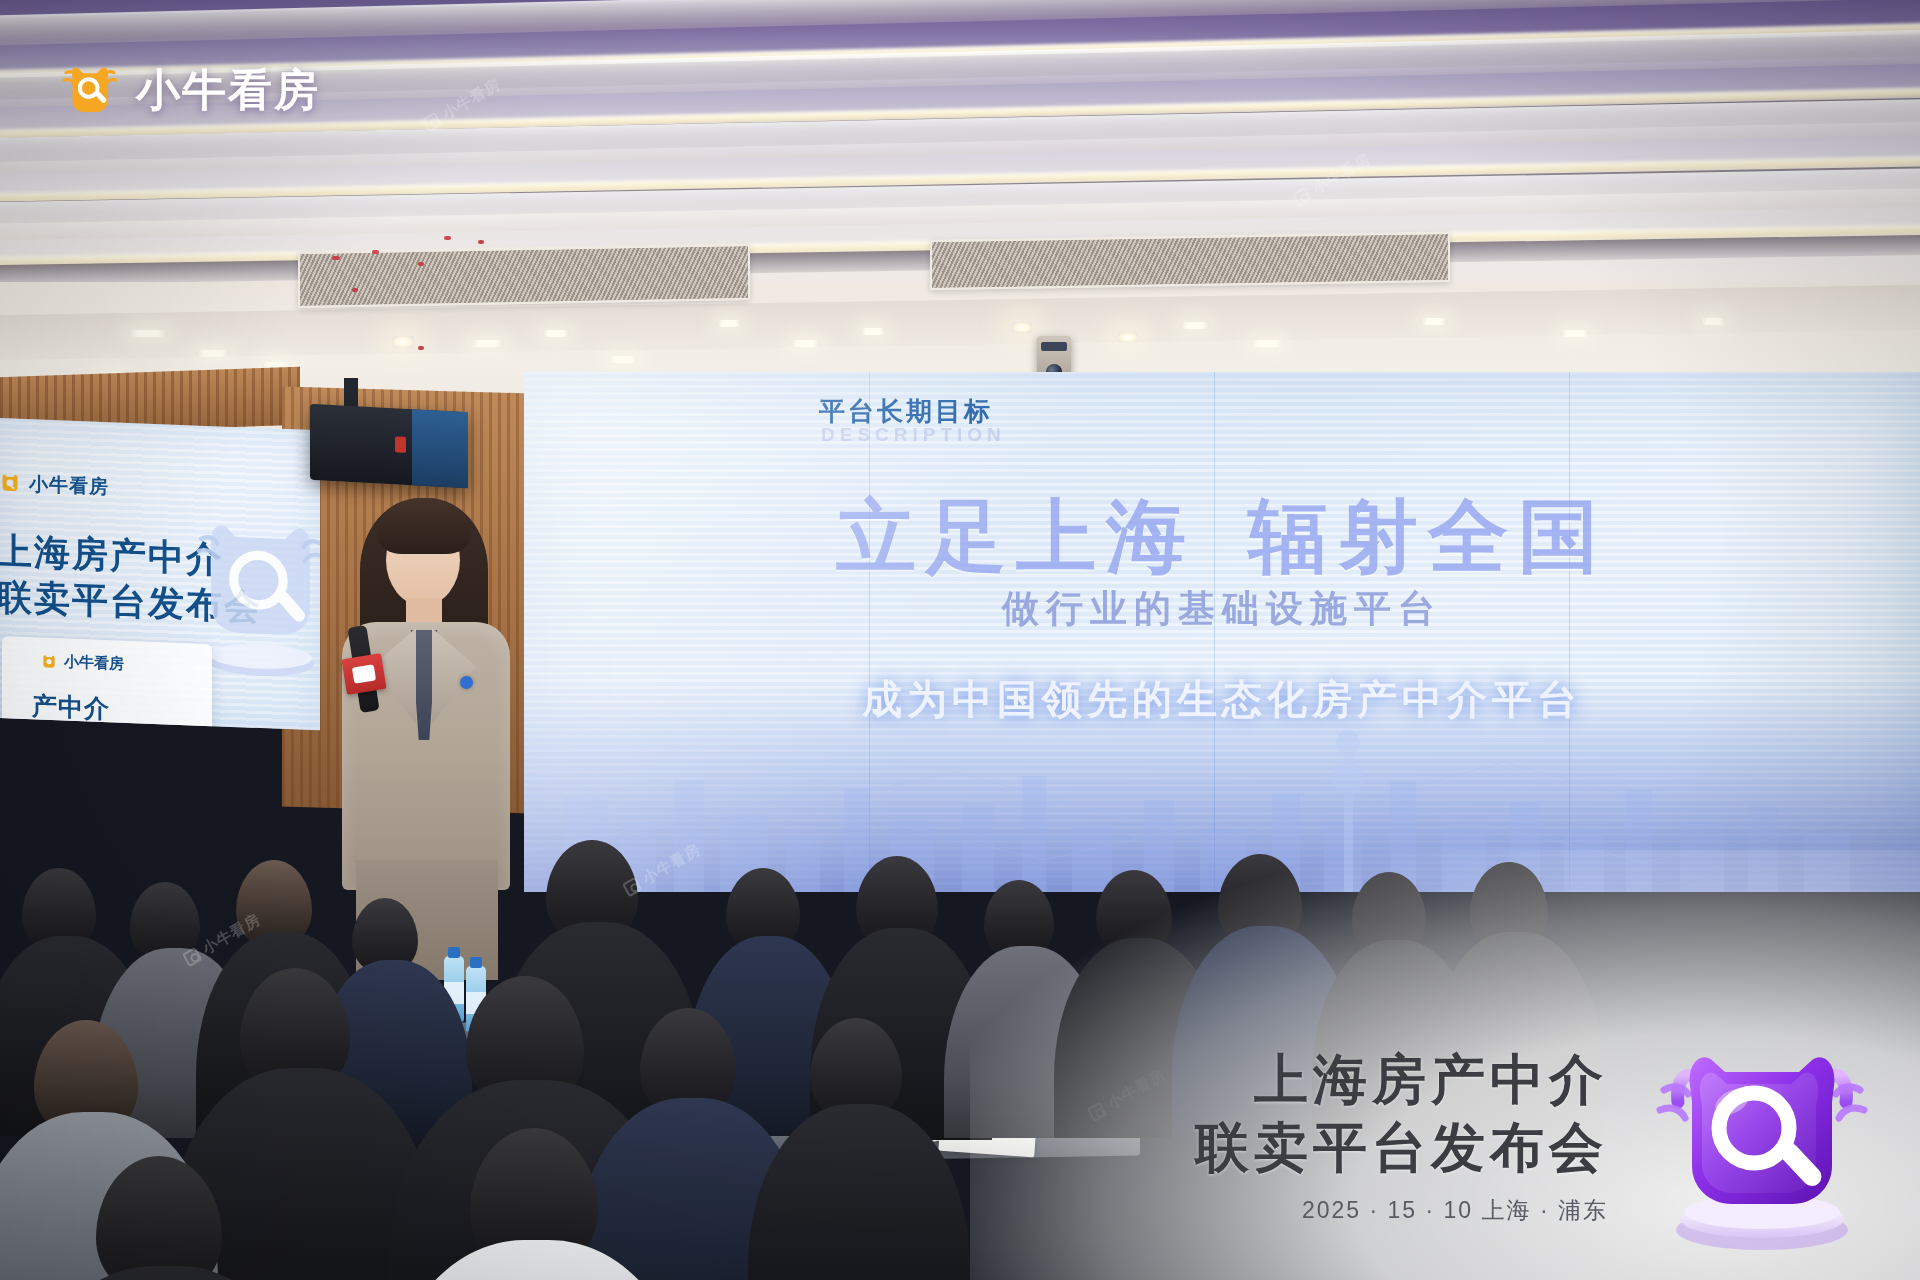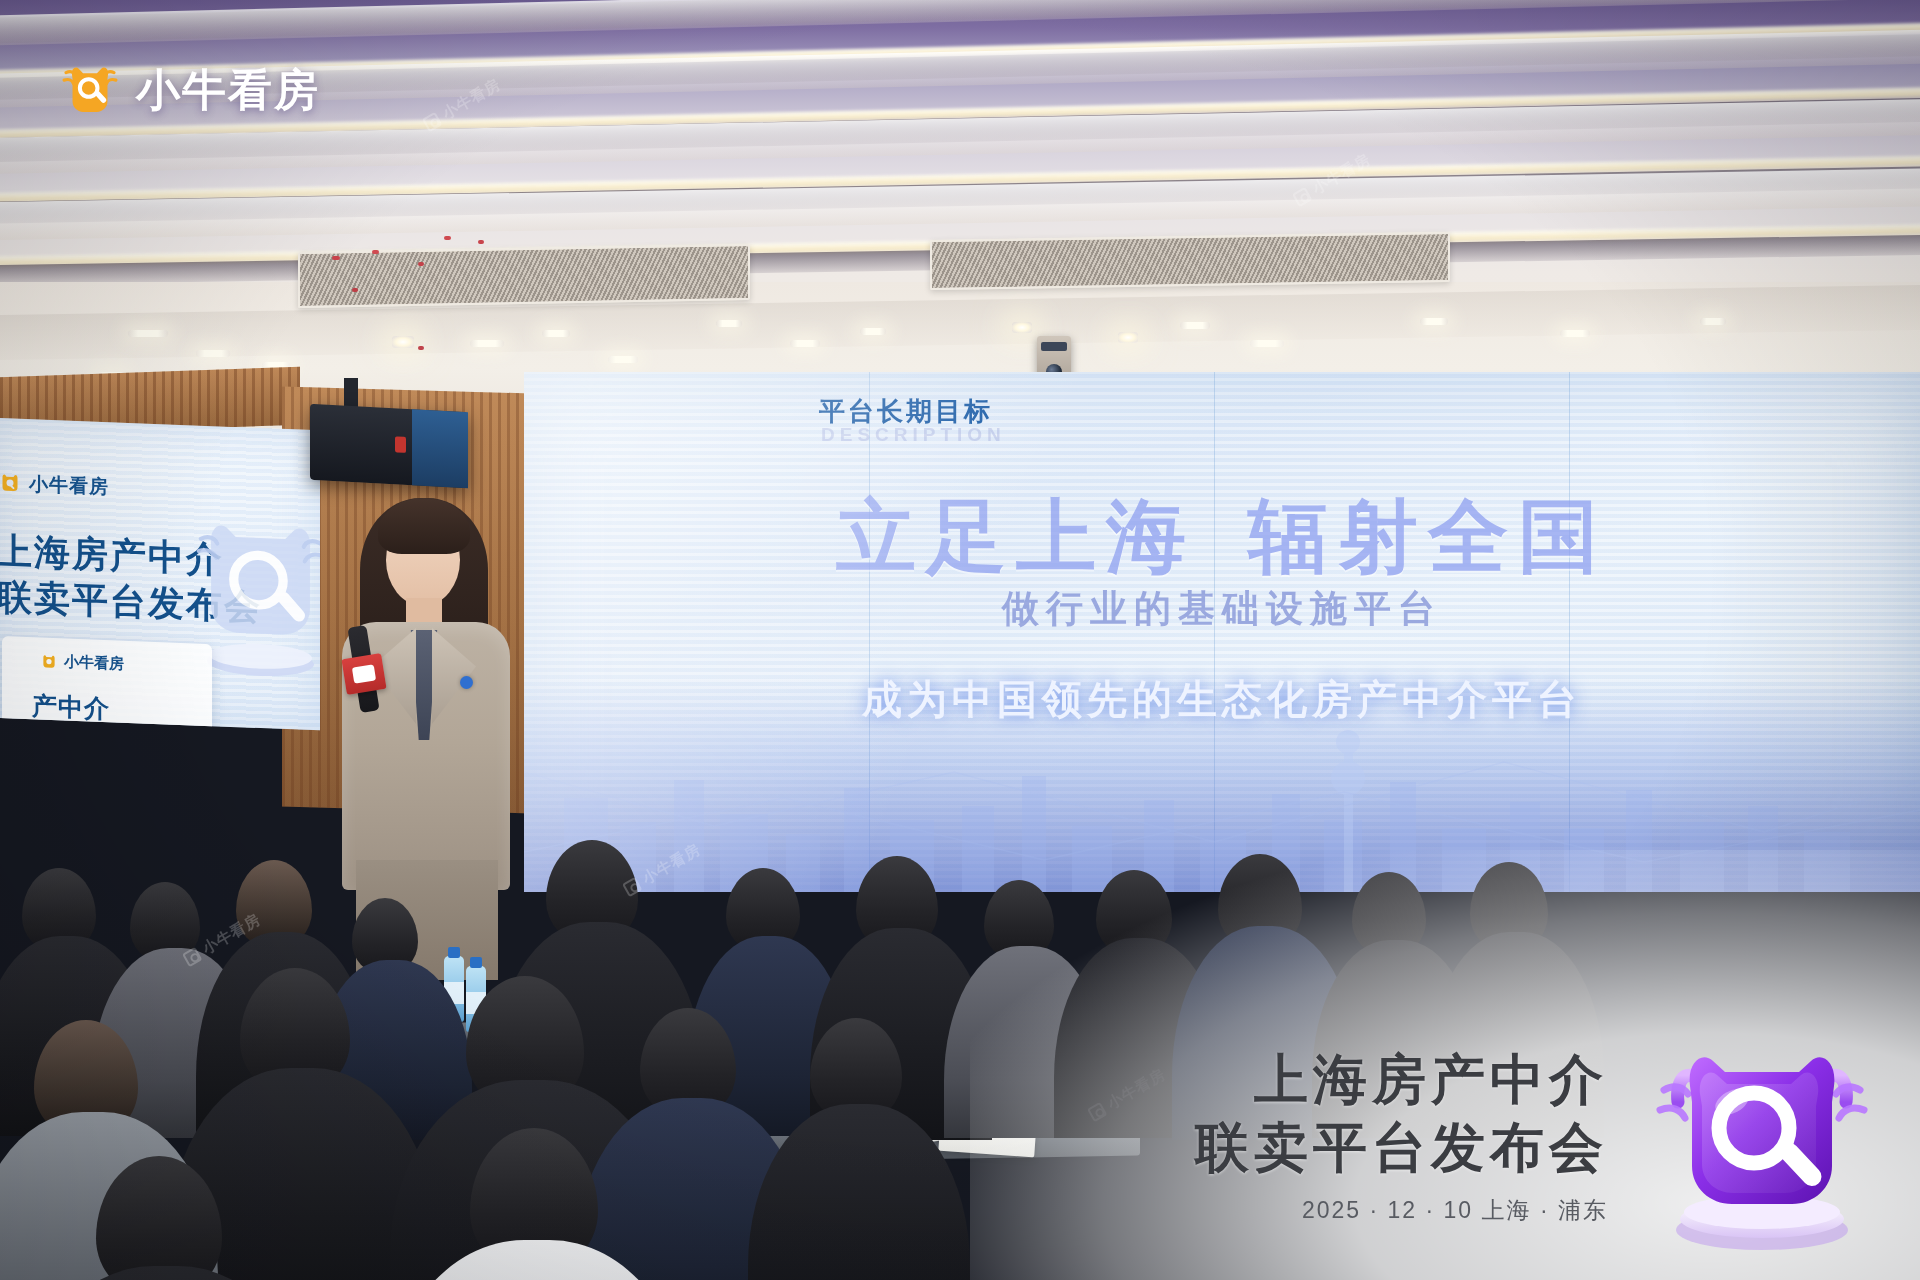--- a/index.html
+++ b/index.html
@@ -645,21 +645,21 @@
       <circle cx="23" cy="22.5" r="6.6" fill="none" stroke="#ffffff" stroke-width="3"></circle>
       <rect x="27.3" y="27" width="4" height="10" rx="2" fill="#ffffff" transform="rotate(-42 27.3 27)"></rect>
     </svg>
     <span class="corner-logo-text">小牛看房</span>
   </div>
 
   <div class="brand-overlay">
     <div class="brand-text">
       <div class="brand-line">上海房产中介</div>
       <div class="brand-line">联卖平台发布会</div>
-      <div class="brand-meta">2025 · 12 · 10   上海 · 浦东</div>
+      <div class="brand-meta">2025 · 15 · 10   上海 · 浦东</div>
     </div>
 
     <div class="mascot3d">
       <svg width="250" height="240" viewBox="0 0 250 240">
         <defs>
           <linearGradient id="bodyG" x1="0" y1="0" x2="1" y2="1">
             <stop offset="0%" stop-color="#c06cff"></stop>
             <stop offset="45%" stop-color="#8b2fe8"></stop>
             <stop offset="100%" stop-color="#5c12b0"></stop>
           </linearGradient>

